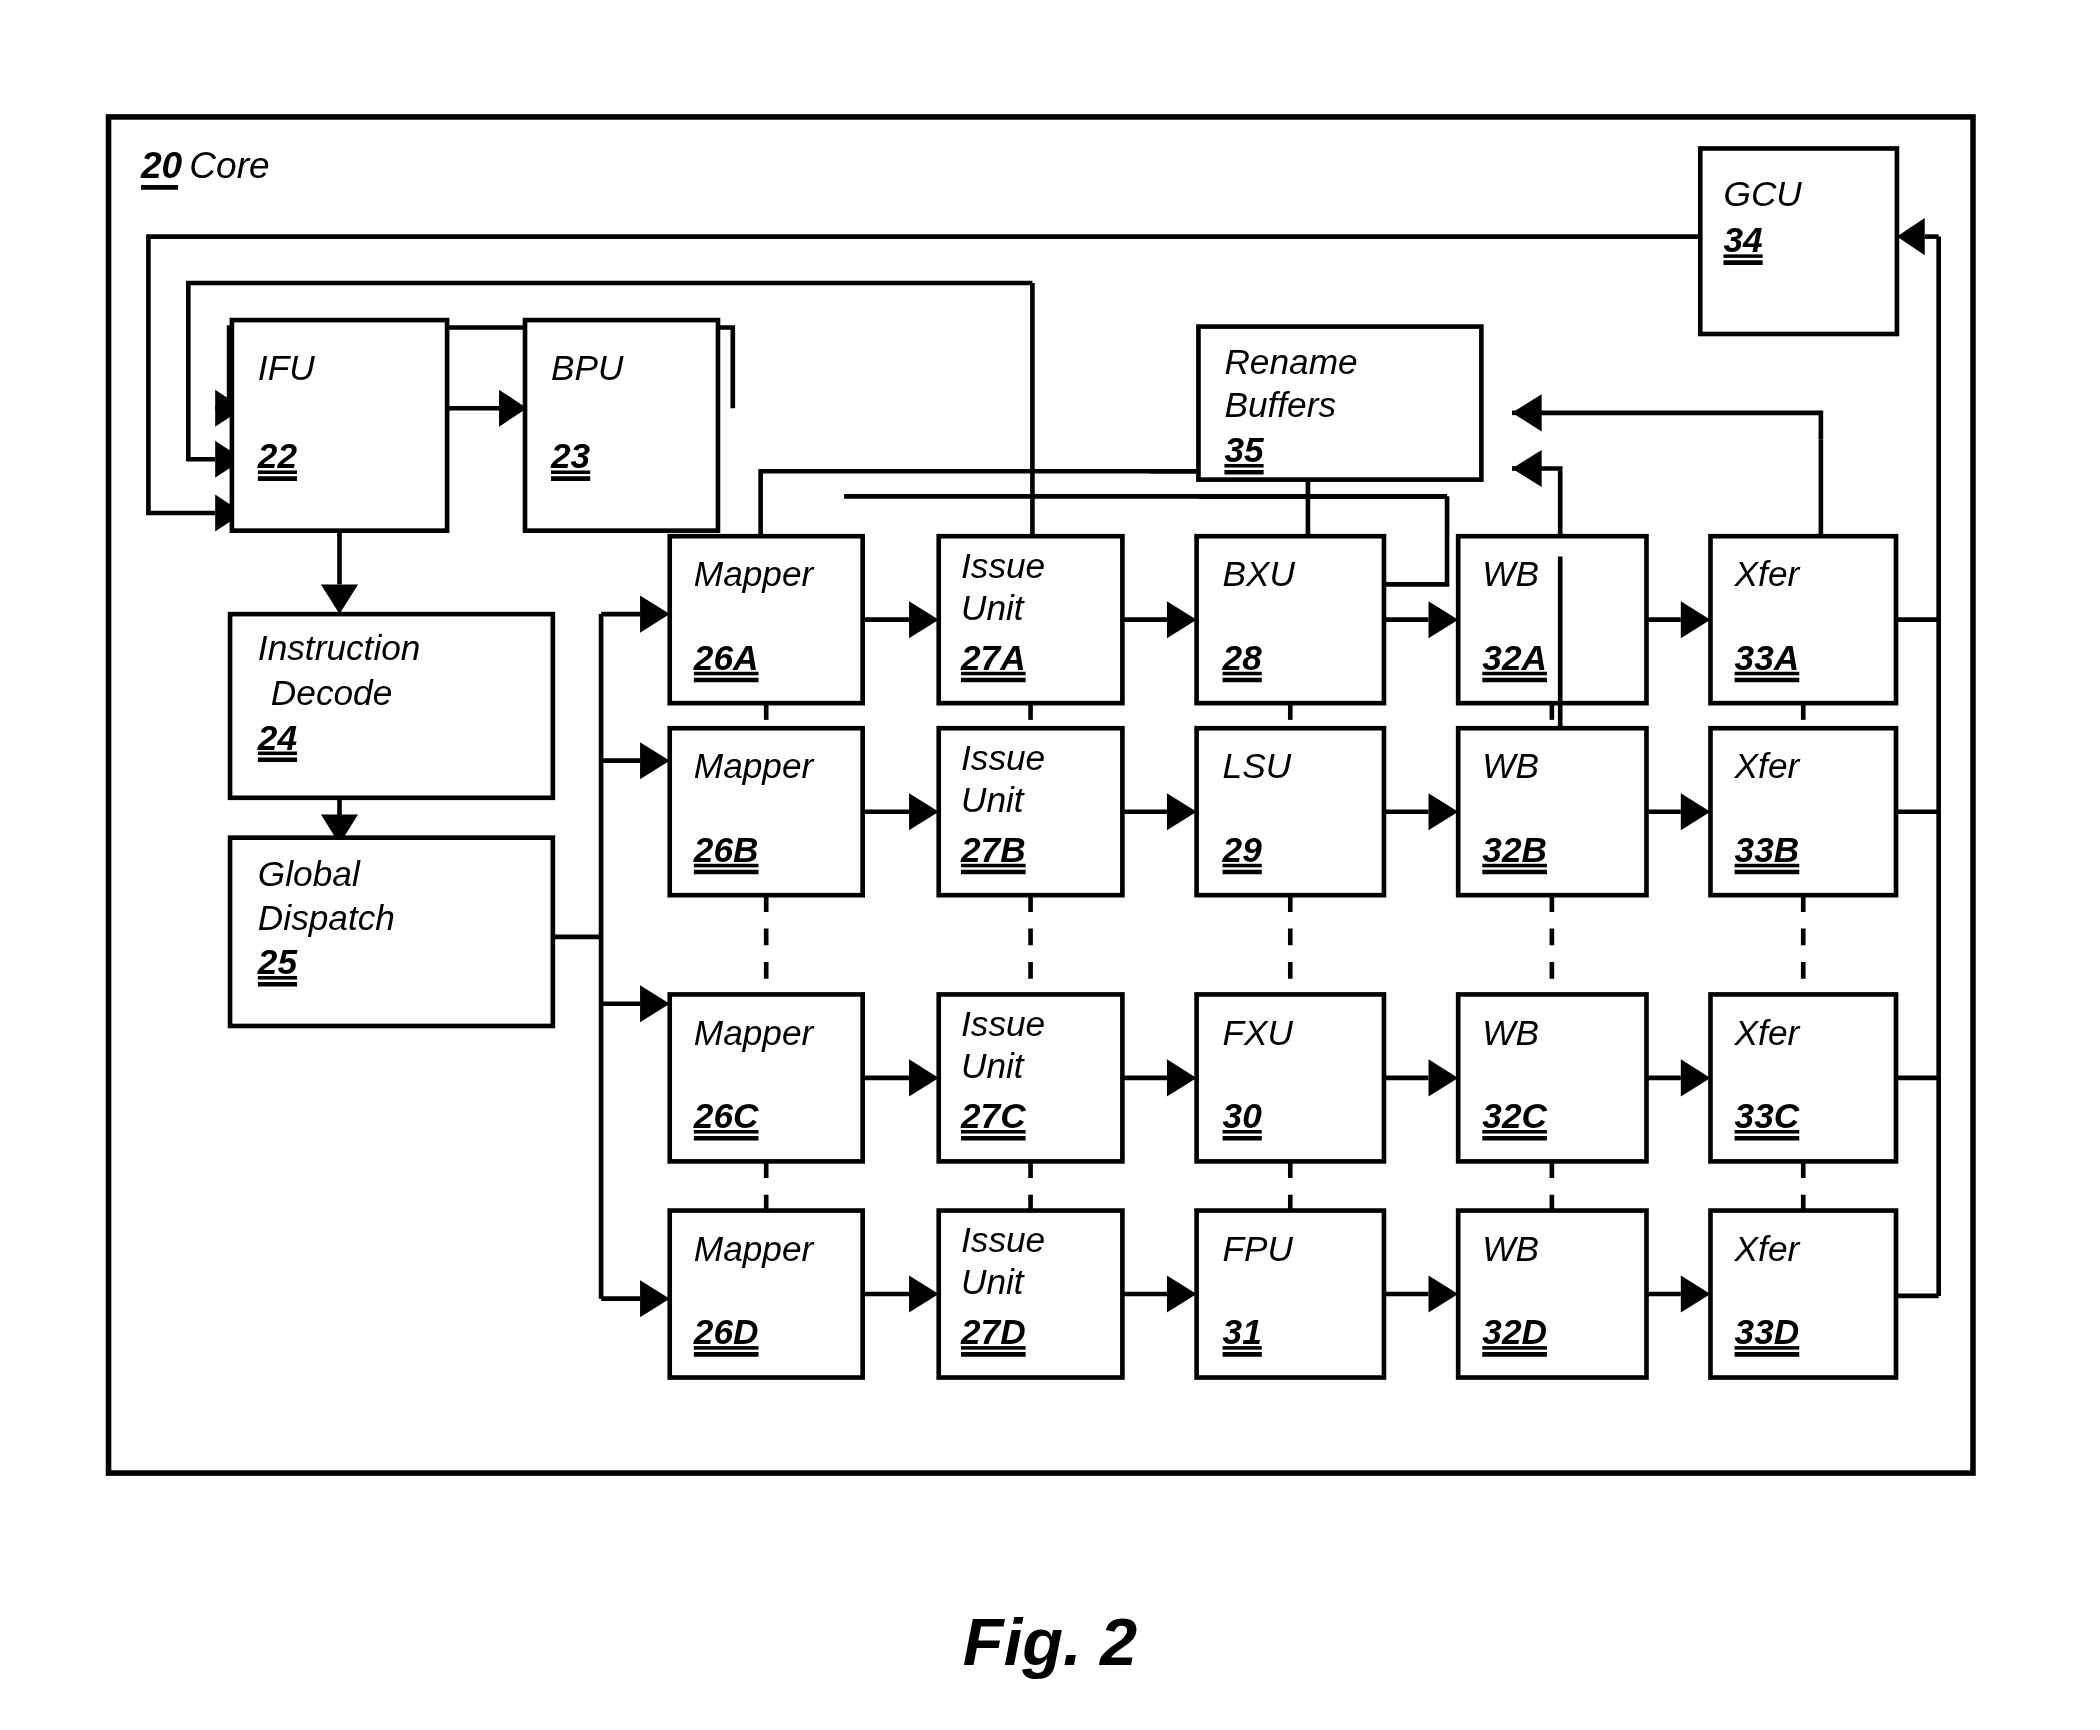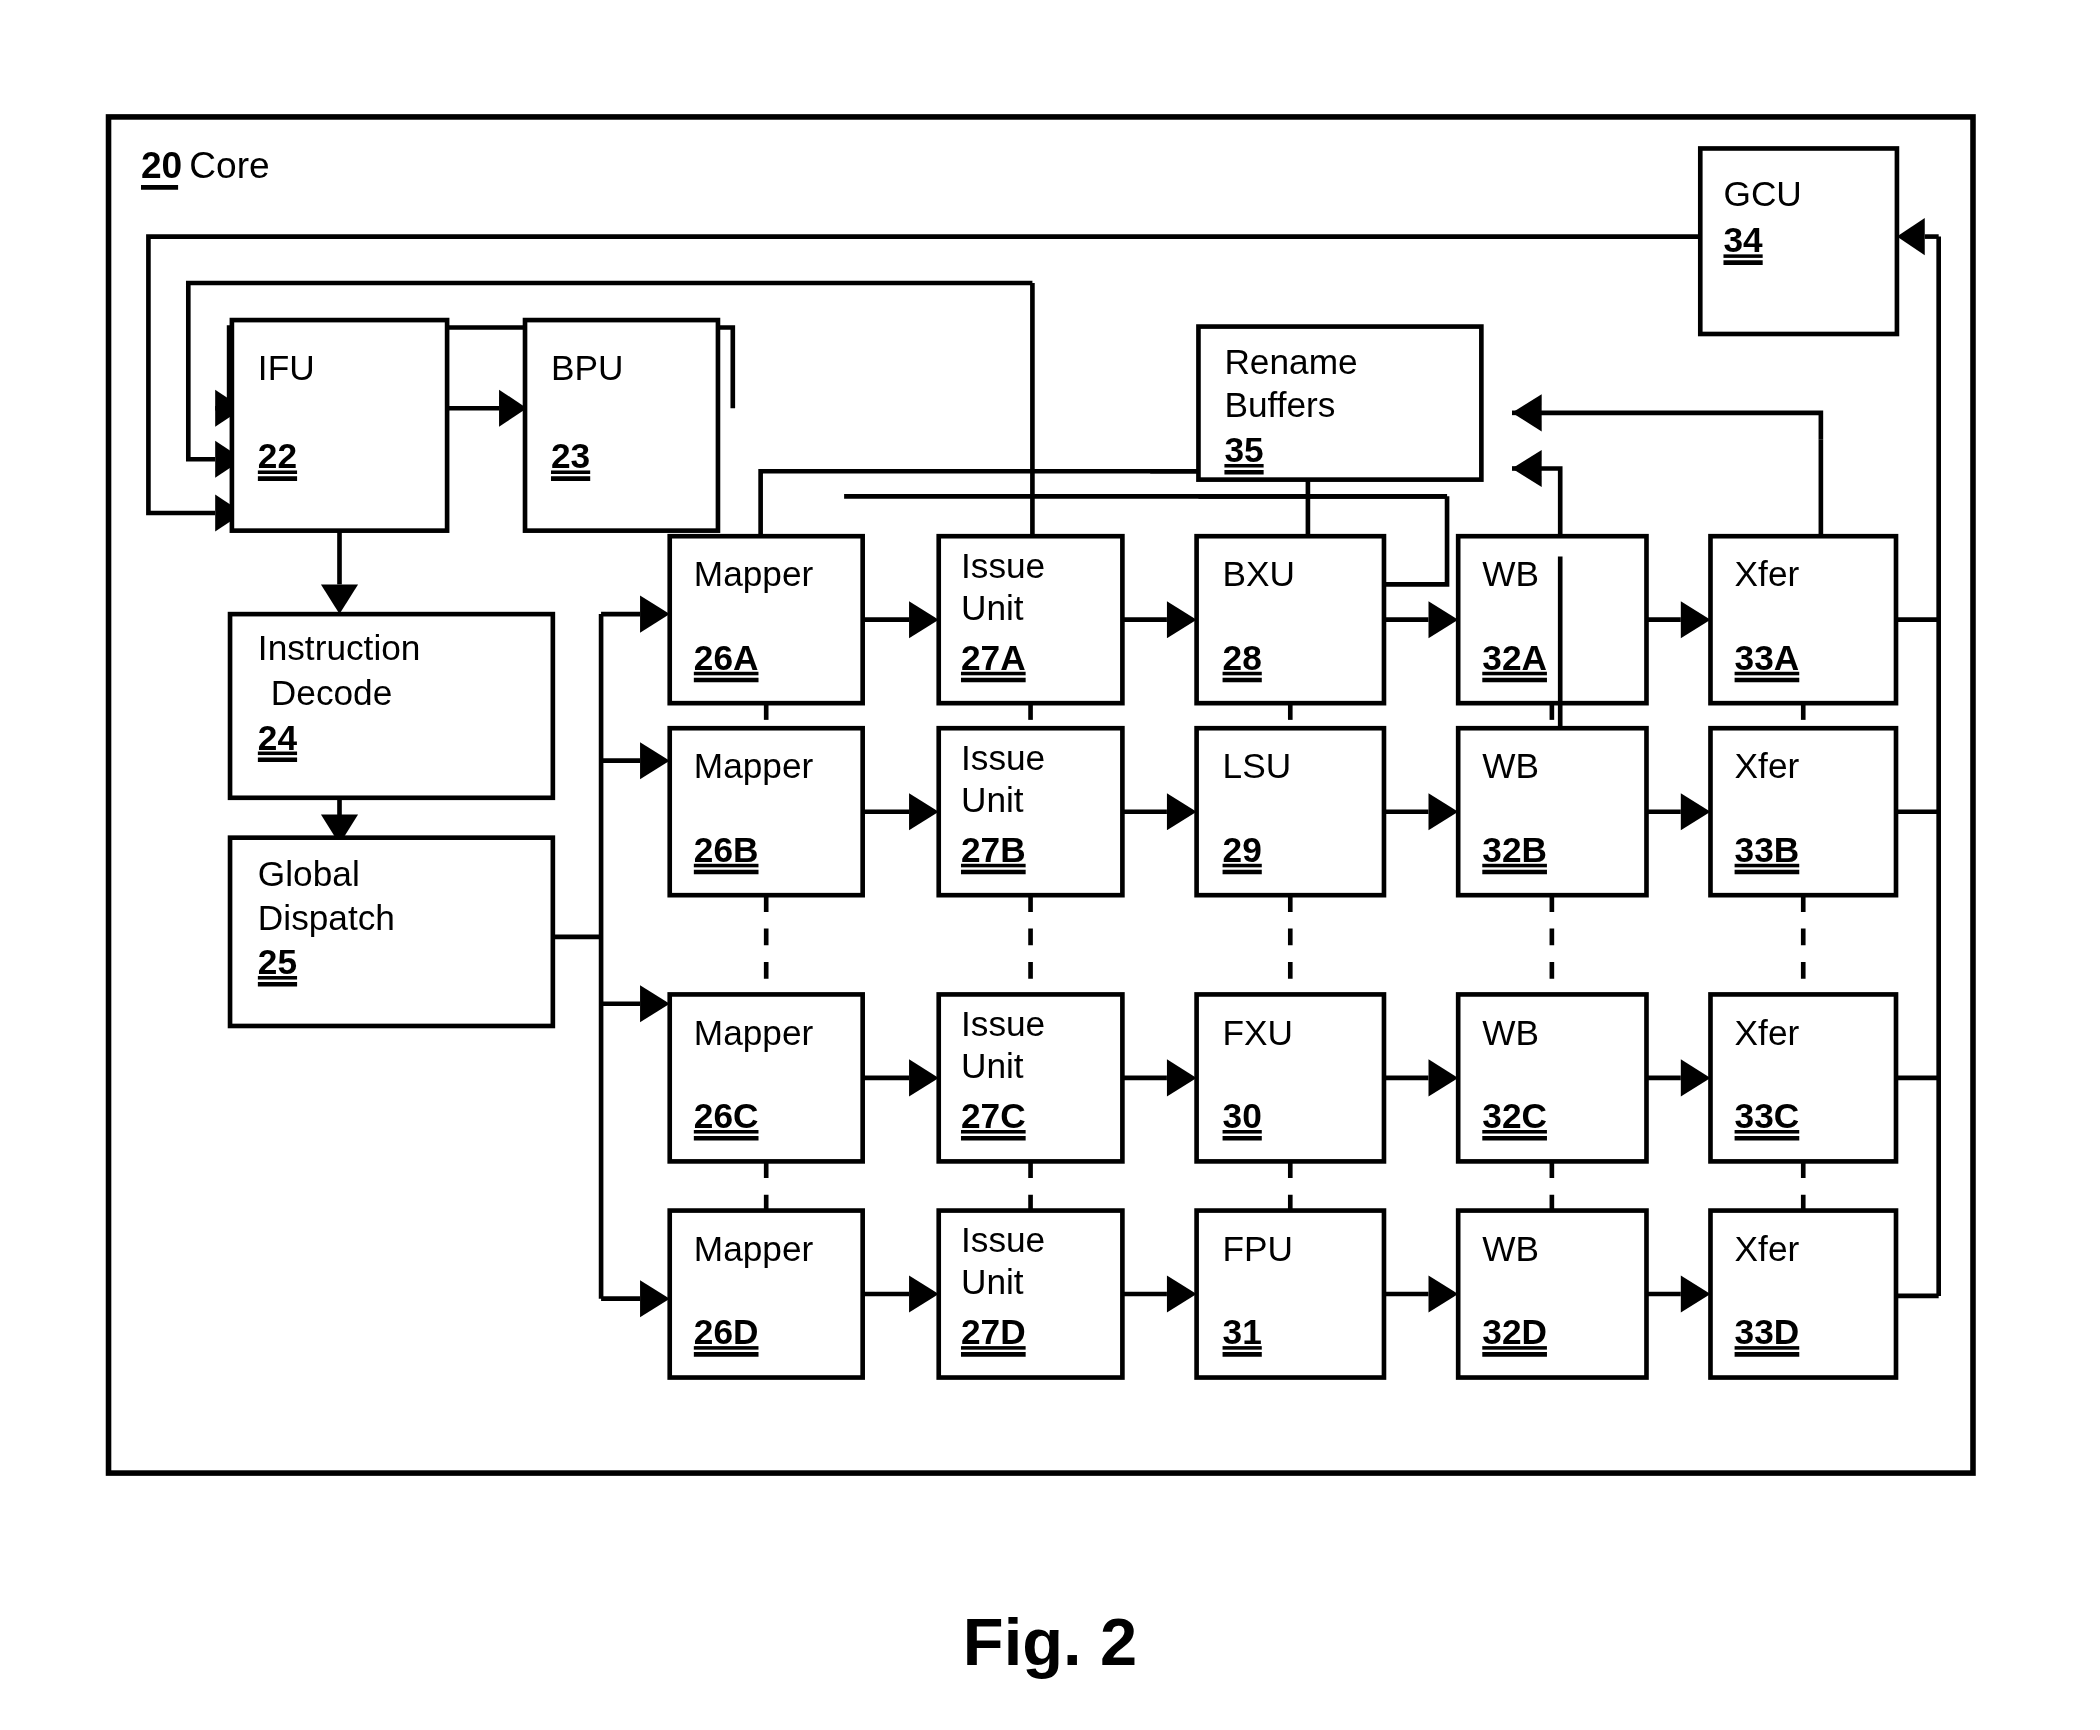--- a/index.html
+++ b/index.html
@@ -13,20 +13,21 @@
     font-family: "Liberation Sans", sans-serif;
     color: #000000;
     position: relative;
     overflow: hidden;
   }
   #figure-root {
     position: absolute;
     left: 0; top: 0;
     width: 2101px;
     height: 1731px;
+    font-style: italic;
   }
   svg.diagram {
     position: absolute;
     left: 0; top: 0;
     width: 2101px;
     height: 1731px;
   }
   .box-label {
     font-family: "Liberation Sans", sans-serif;
     font-size: 38px;

